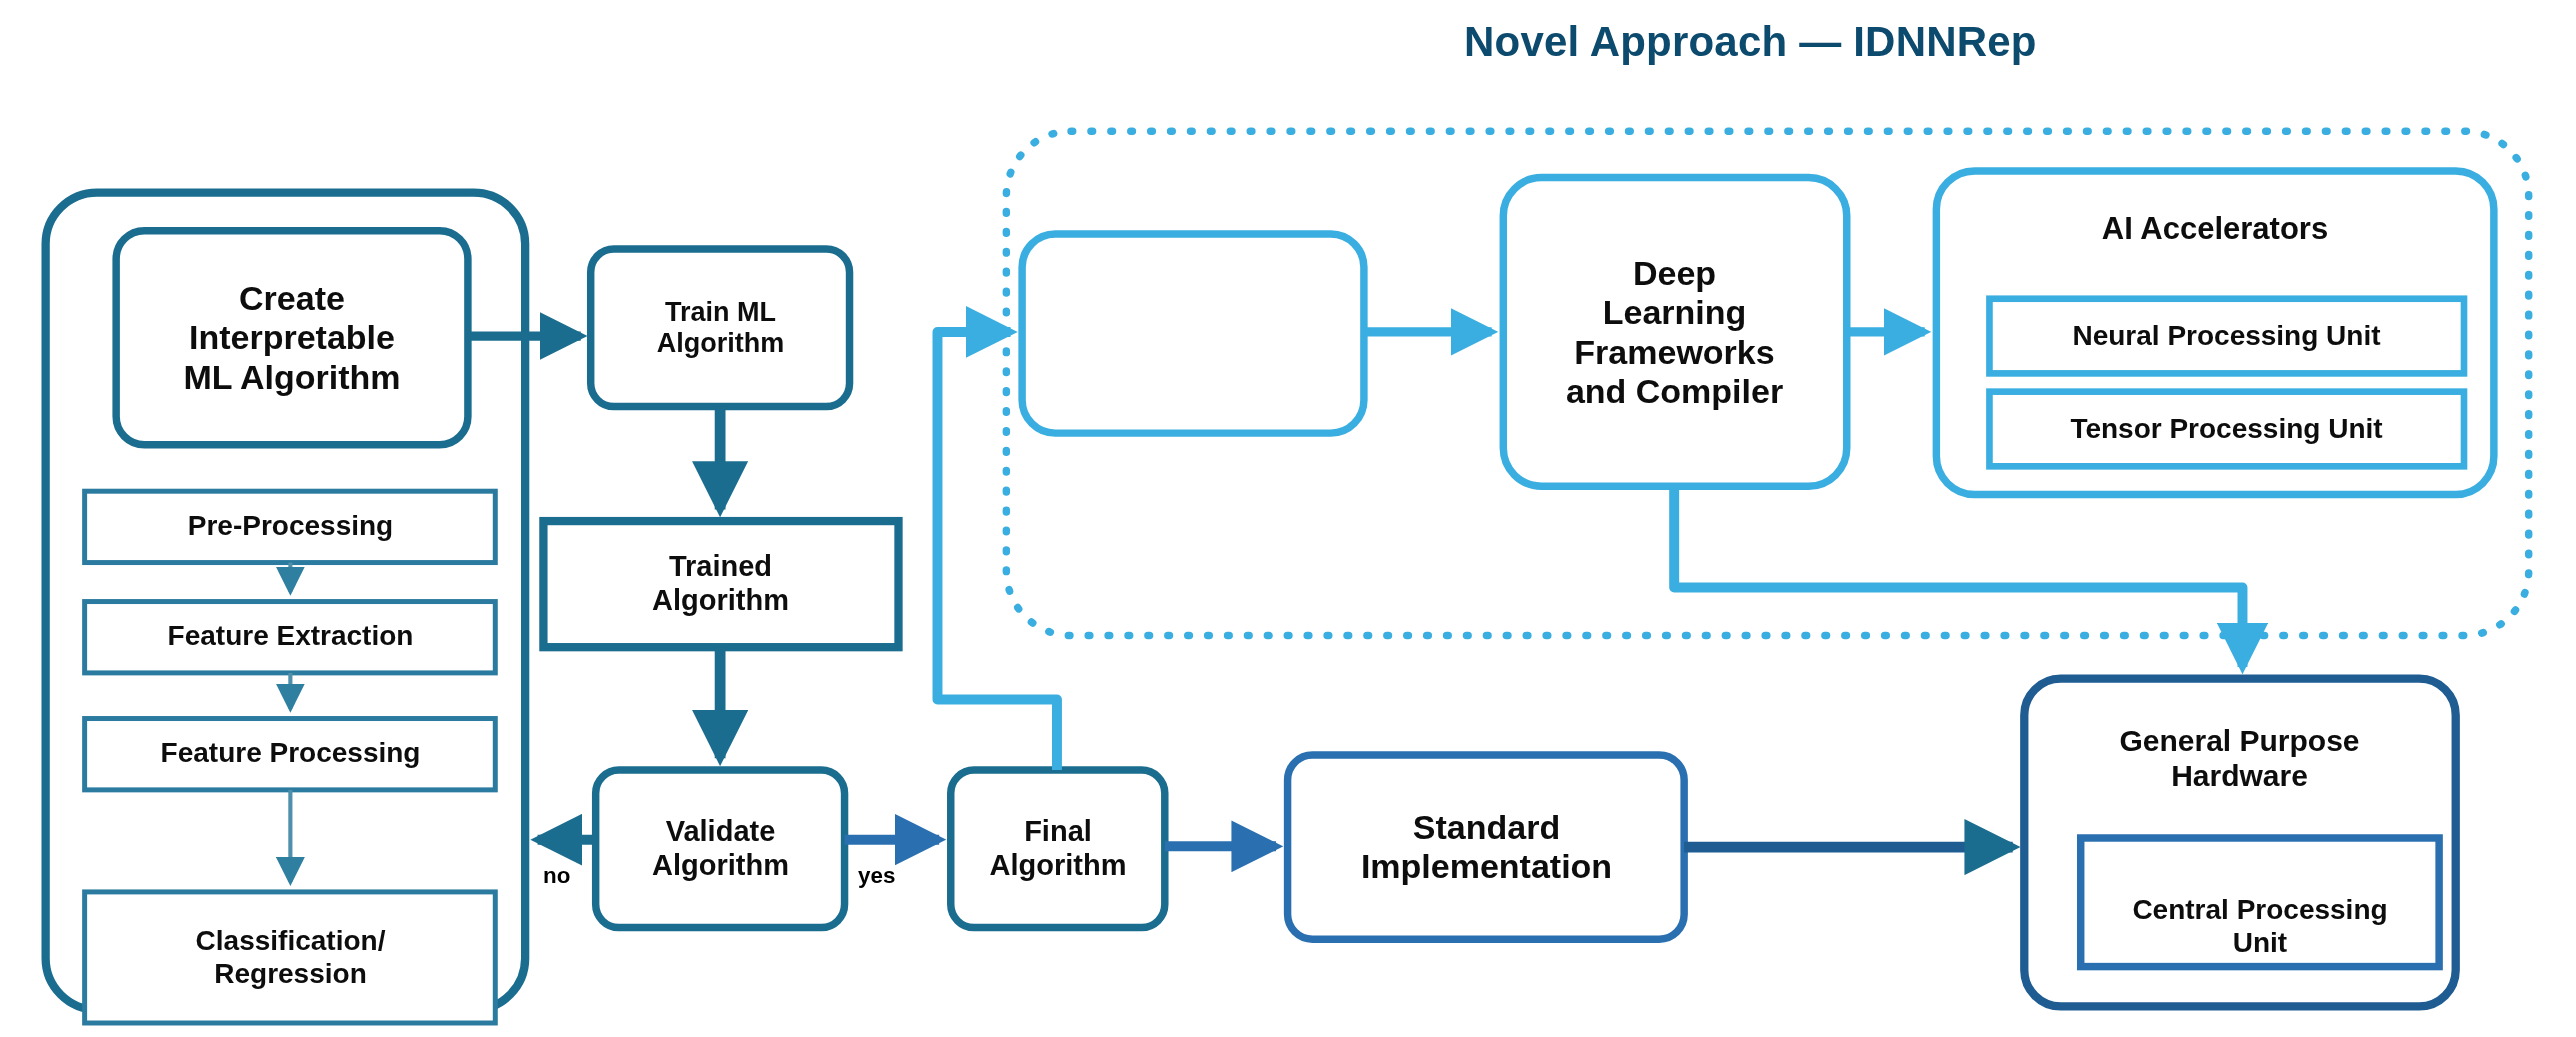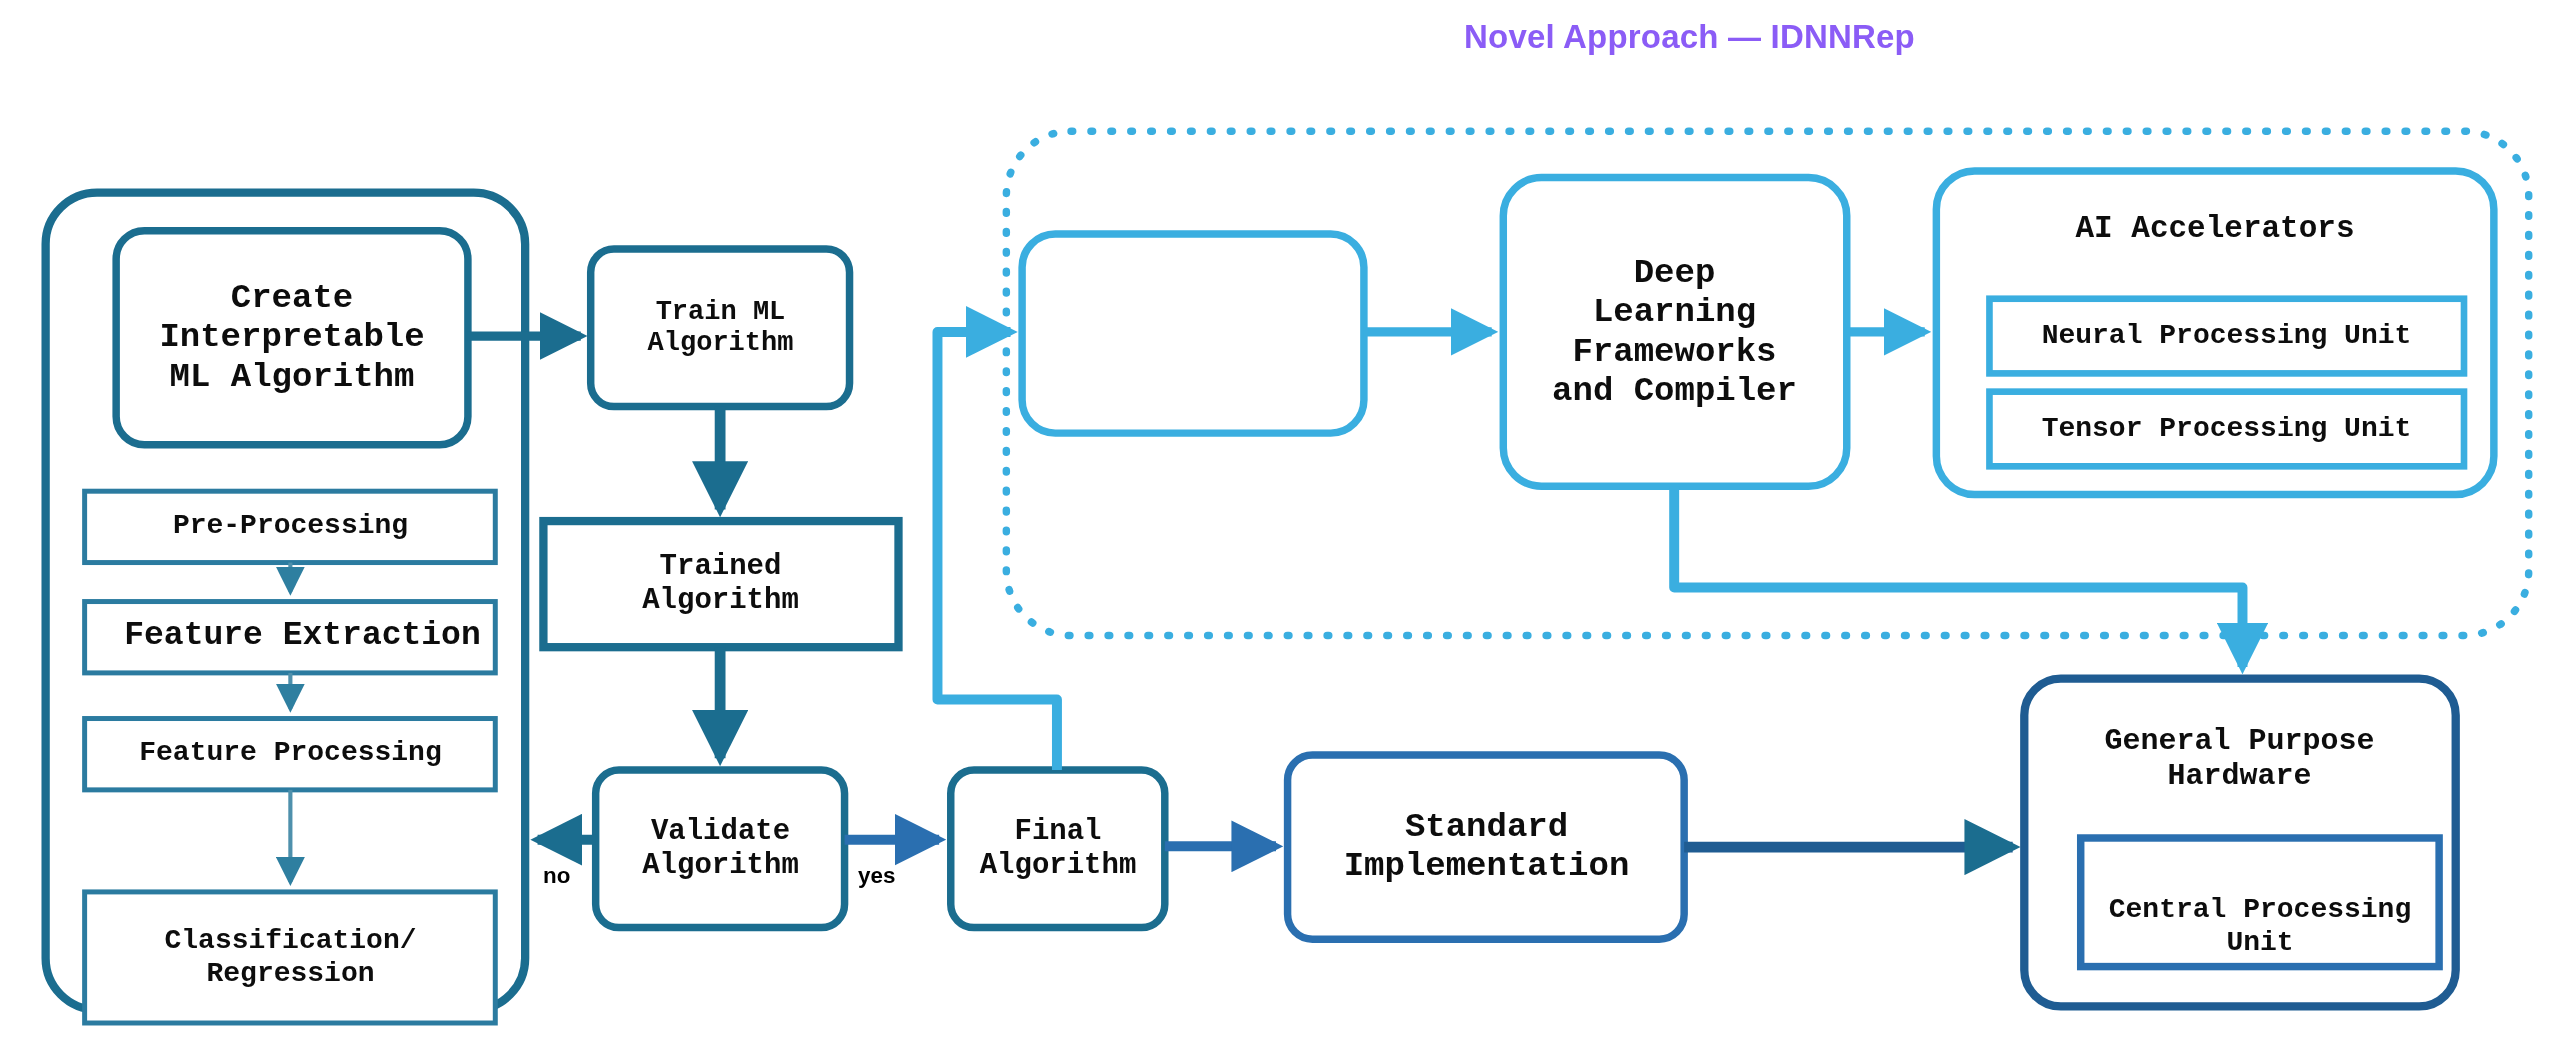--- a/index.html
+++ b/index.html
@@ -1,28 +1,28 @@
 <!DOCTYPE html>
 <html style="font-size:13.3px"><head>
 <meta charset="utf-8">
 <style>
   html,body{margin:0;padding:0;background:#ffffff;}
   body{width:2576px;height:1038px;overflow:hidden;font-family:"Liberation Sans",sans-serif;}
   #stage{position:relative;width:2576px;height:1038px;background:#fff;}
   svg#canvas{position:absolute;left:0;top:0;width:2576px;height:1038px;}
   .bx-label{
     position:absolute;display:flex;align-items:center;justify-content:center;
-    text-align:center;color:#0d0d0d;font-family:Liberation Mono, monospace;
+    text-align:center;color:#0d0d0d;font-family:Liberation Sans, sans-serif;
     line-height:1.16;pointer-events:none;white-space:pre-line;
   }
   .bold{font-weight:bold;}
   .reg{font-weight:600;}
   .title-novel{
-    position:absolute;color:#8b5cf6;font-weight:bold;font-family:"Liberation Sans",sans-serif;
-    font-size:33px;letter-spacing:0.2px;white-space:nowrap;
+    position:absolute;color:#0c4a6e;font-weight:bold;font-family:"Liberation Sans",sans-serif;
+    font-size:42px;letter-spacing:0.2px;white-space:nowrap;
   }
   .edge-lbl{position:absolute;font-size:22.4px;font-weight:600;color:#000000;font-family:"Liberation Sans",sans-serif;}
 </style>
 </head>
 <body>
 
 <div id="stage">
 
   <svg id="canvas" viewBox="0 0 3105 1251">
     <defs>
@@ -99,21 +99,21 @@
     <path d="M 2018 586 L 2018 708 L 2703 708 L 2703 804" fill="none" stroke="#3aaee0" stroke-width="12" stroke-linejoin="round" marker-end="url(#ahLight)"></path>
   </svg>
 
   <div class="title-novel" style="left:1464px;top:18px;">Novel Approach — IDNNRep</div>
 
   <div class="bx-label bold" style="left:116px;top:231px;width:352px;height:214px;font-size:34px;">Create
 Interpretable
 ML Algorithm</div>
 
   <div class="bx-label bold" style="left:85px;top:491px;width:411px;height:71px;font-size:28px;">Pre-Processing</div>
-  <div class="bx-label bold" style="left:97px;top:601px;width:411px;height:71px;font-size:33px;">Feature Extraction</div>
+  <div class="bx-label bold" style="left:85px;top:601px;width:411px;height:71px;font-size:28px;">Feature Extraction</div>
   <div class="bx-label bold" style="left:85px;top:718px;width:411px;height:71px;font-size:28px;">Feature Processing</div>
   <div class="bx-label bold" style="left:85px;top:892px;width:411px;height:131px;font-size:28px;">Classification/
 Regression</div>
 
   <div class="bx-label bold" style="left:591px;top:249px;width:259px;height:158px;font-size:27px;text-align:center;">Train ML
 Algorithm</div>
 
   <div class="bx-label bold" style="left:543px;top:521px;width:355px;height:126px;font-size:29px;">Trained
 Algorithm</div>
 

